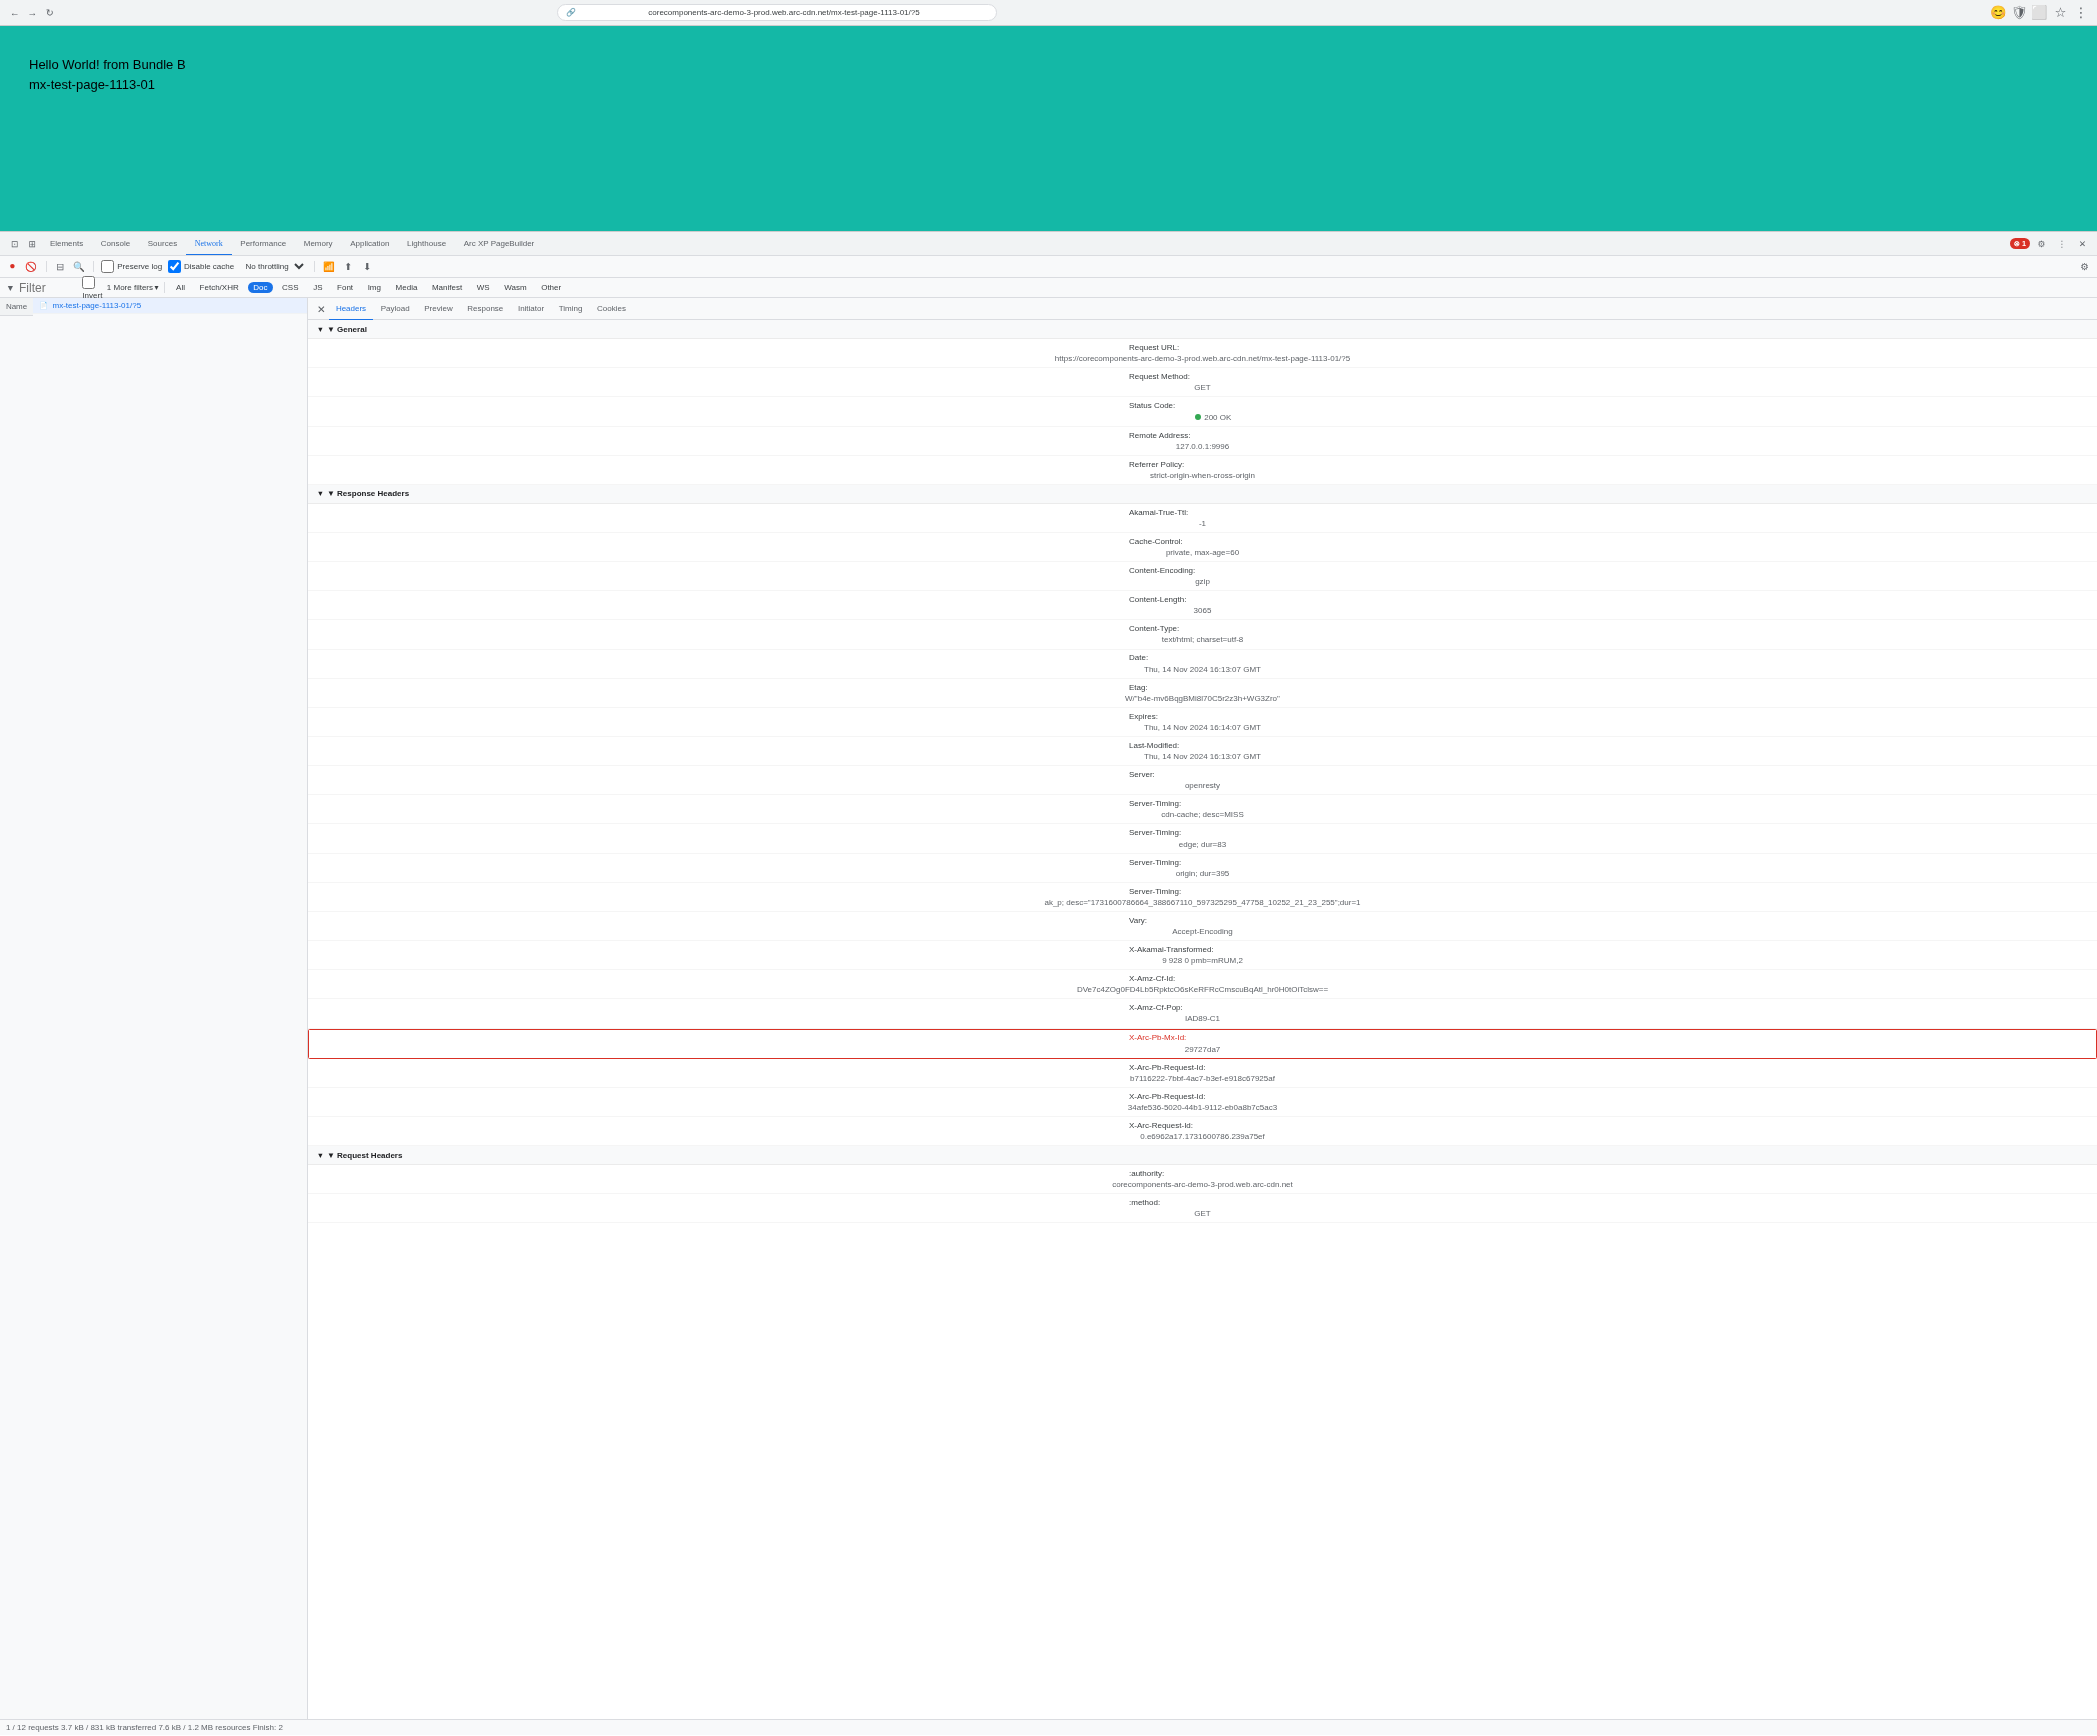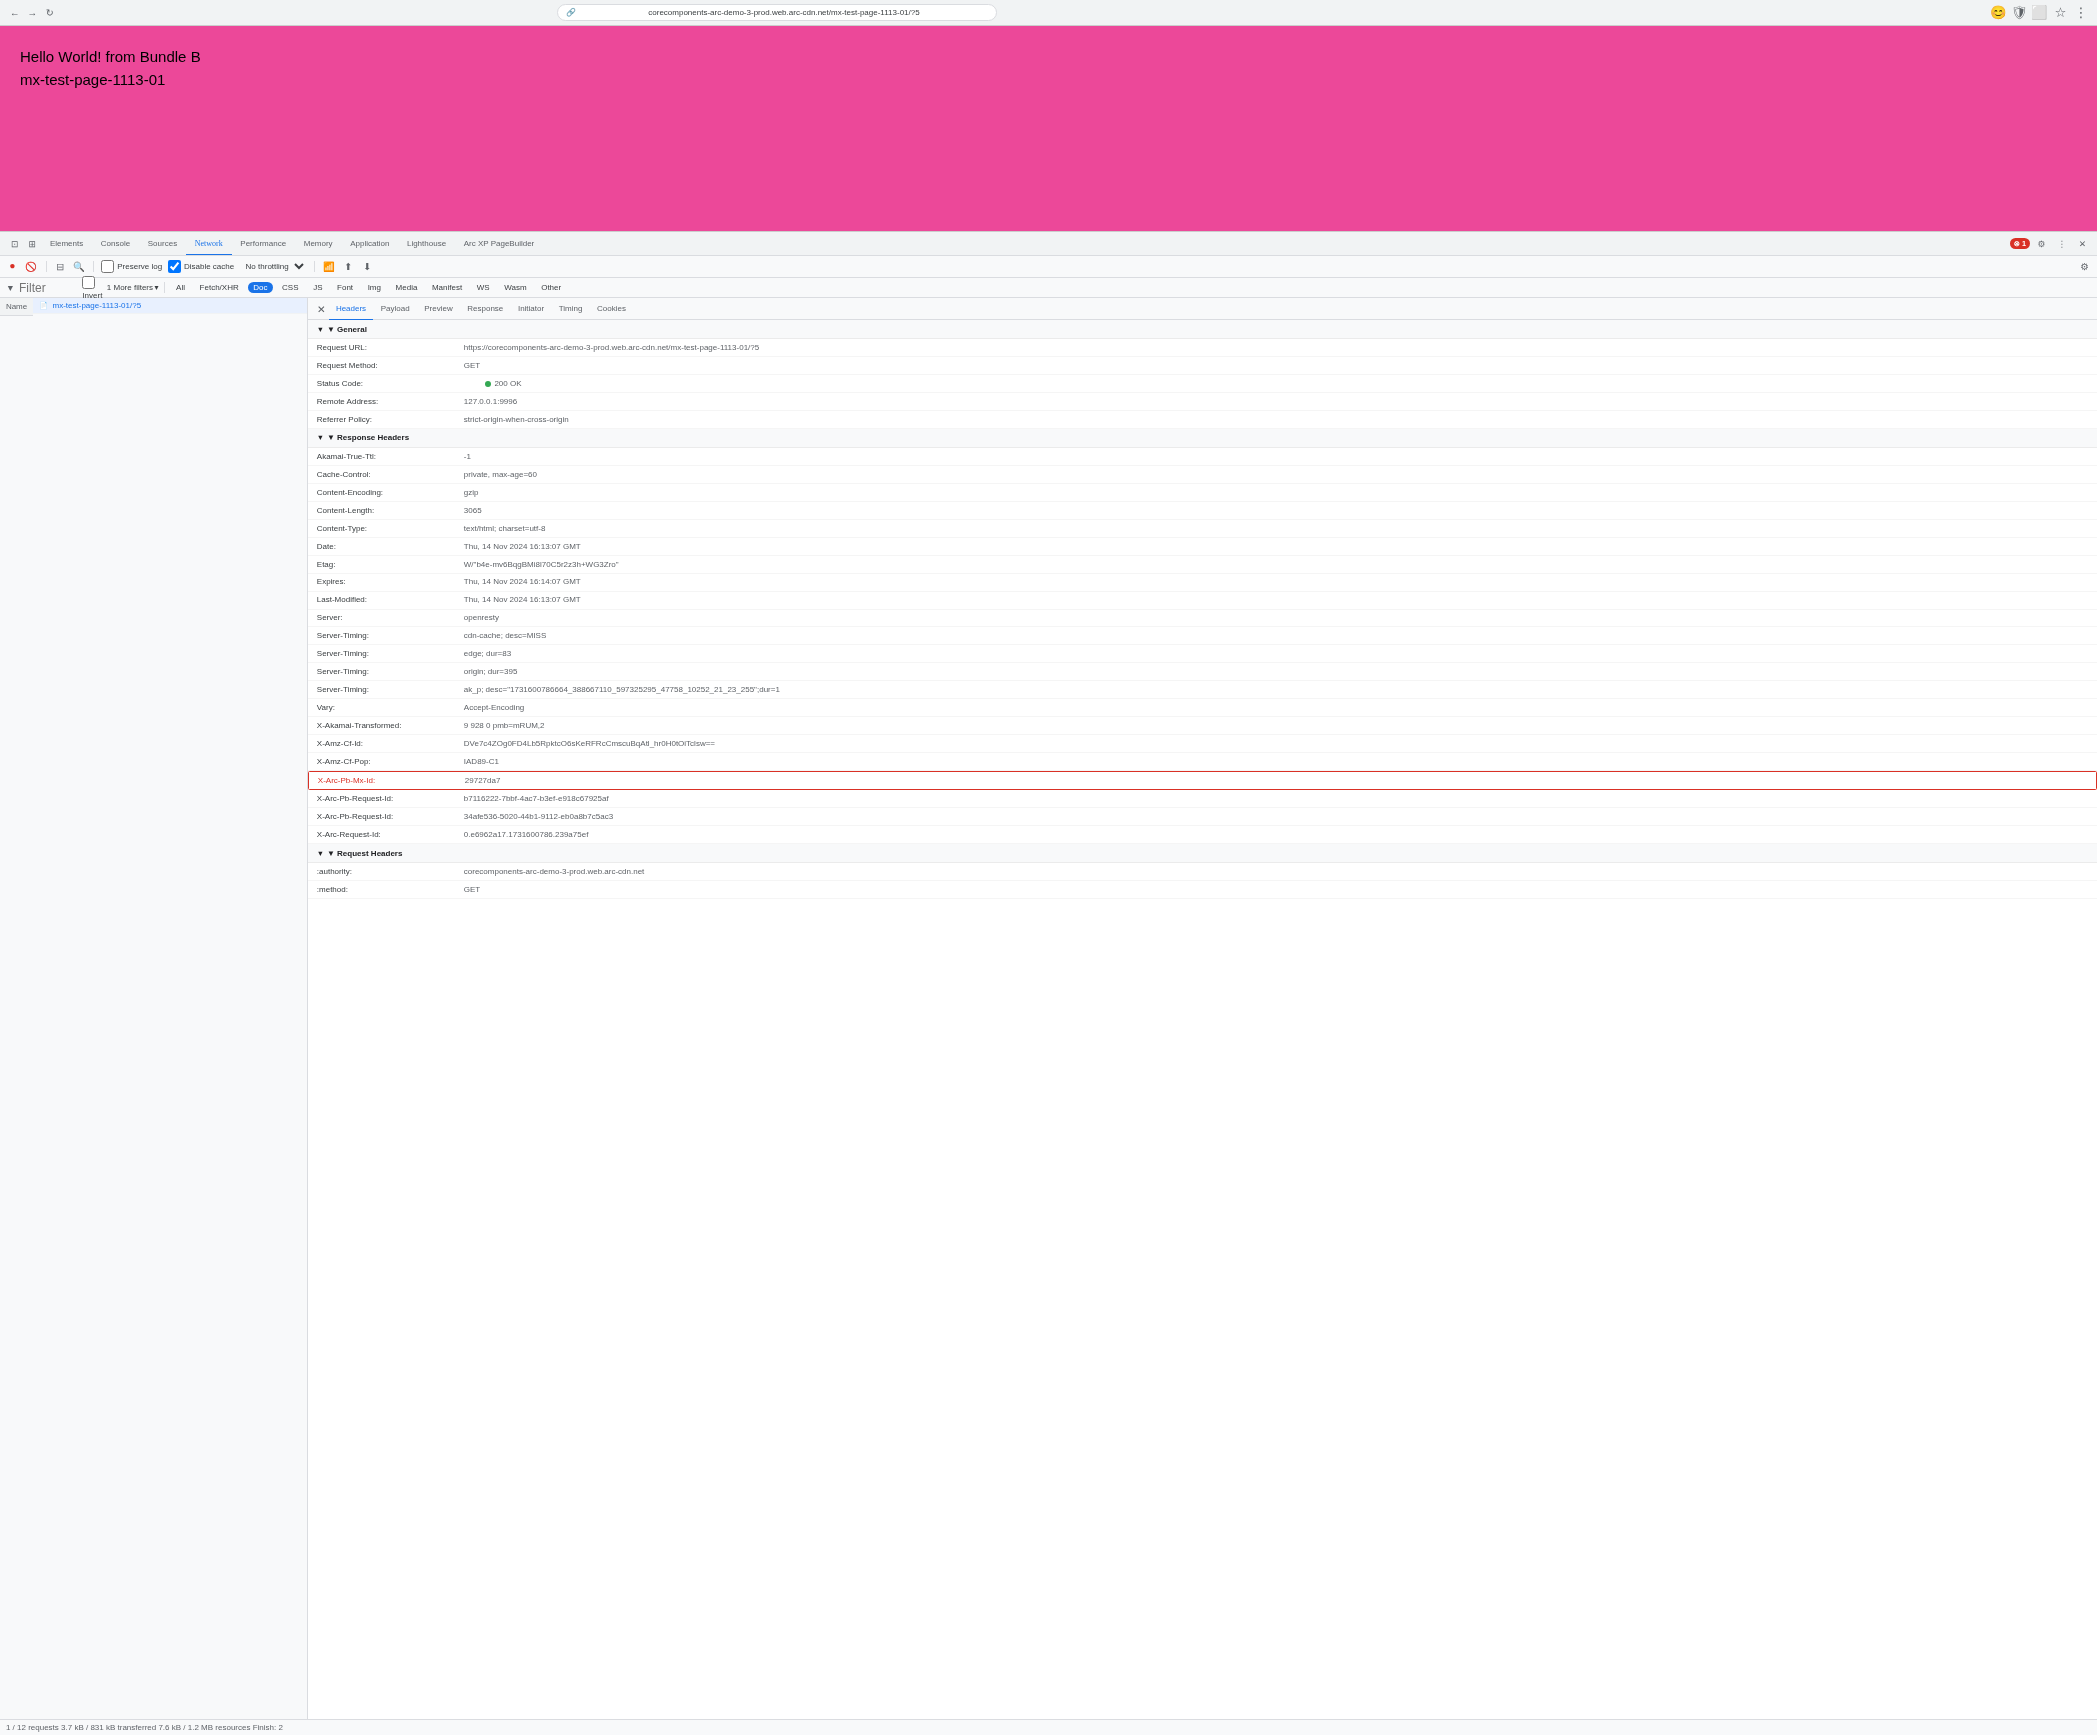--- a/index.html
+++ b/index.html
@@ -43,24 +43,24 @@
       width: 17.6px; height: 17.6px;
       border-radius: 50%;
       border: none;
       background: transparent;
       cursor: pointer;
       color: #5f6368;
     }
 
     
     .page-content {
-      padding: 20px;
-      background: #ec4899;
+      padding: 29px;
+      background: #14b8a6;
       height: 205px;
-      font-size: 15px;
+      font-size: 13px;
       color: #000;
       line-height: 1.5;
     }
 
     
     .devtools {
       border-top: 0.7px solid #ccc;
       background: #f8f9fa;
       display: flex;
       flex-direction: column;
@@ -276,20 +276,21 @@
       cursor: pointer;
     }
     .section-arrow { margin-right: 2.9px; font-size: 7.3px; }
     .header-row {
       display: flex;
       padding: 2.9px 8.8px;
       border-bottom: 0.7px solid #f5f5f5;
       font-size: 8px;
       align-items: center;
       line-height: 1.4;
+      flex-direction: column;
     }
     .header-key {
       width: 147px;
       min-width: 147px;
       color: #3c4043;
       font-weight: 500;
     }
     .header-value {
       color: #5f6368;
       flex: 1;

